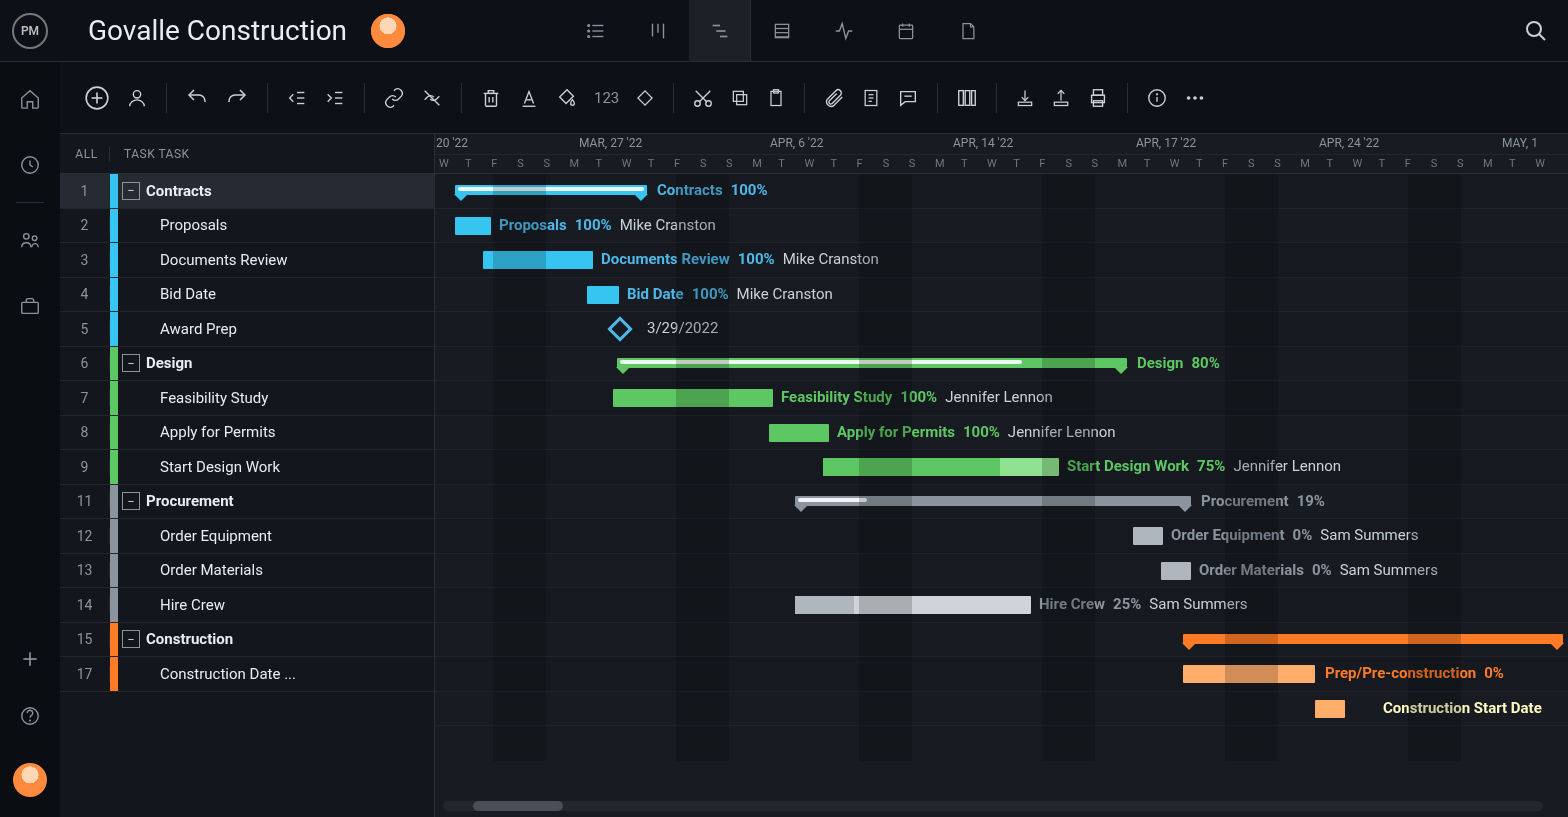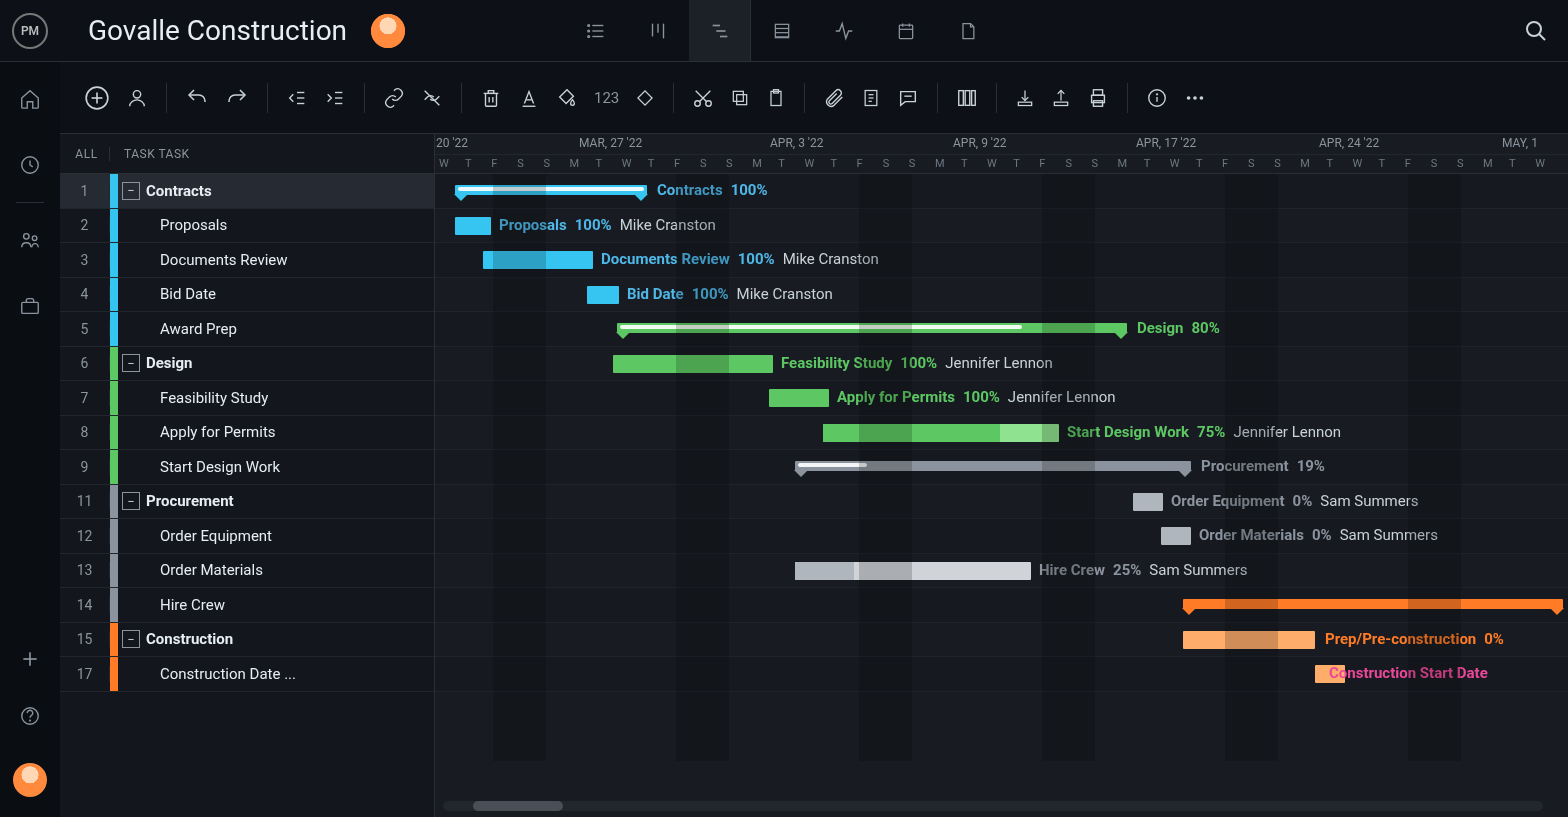--- a/index.html
+++ b/index.html
@@ -688,22 +688,22 @@
               </div>
             </div>
           </div>
       </div>
 
       <div class="gantt">
         <div class="gantt-header">
           <div class="gantt-week-labels" id="week-labels">
               <div class="wk-label" style="left: -10px;">?, 20 '22</div>
               <div class="wk-label" style="left: 144px;">MAR, 27 '22</div>
-              <div class="wk-label" style="left: 335px;">APR, 3 '22</div>
-              <div class="wk-label" style="left: 518px;">APR, 9 '22</div>
+              <div class="wk-label" style="left: 335px;">APR, 6 '22</div>
+              <div class="wk-label" style="left: 518px;">APR, 14 '22</div>
               <div class="wk-label" style="left: 701px;">APR, 17 '22</div>
               <div class="wk-label" style="left: 884px;">APR, 24 '22</div>
               <div class="wk-label" style="left: 1067px;">MAY, 1</div>
             </div>
           <div class="gantt-day-labels" id="day-labels">
               <div class="day-label" style="left: 4px;">W</div>
               <div class="day-label" style="left: 30.1px;">T</div>
               <div class="day-label" style="left: 56.2px;">F</div>
               <div class="day-label" style="left: 82.3px;">S</div>
               <div class="day-label" style="left: 108.4px;">S</div>
@@ -777,20 +777,26 @@
             </div>
             <div class="gantt-row">
               <div class="gbar" style="left: 152px; width: 32px; background: rgb(54, 197, 240);"></div>
               <div class="glabel" style="left: 192px; color: rgb(79, 184, 232);">
                 <span class="name">Bid Date</span>
                 <span class="pct">100%</span>
                 <span class="assignee">Mike Cranston</span>
               </div>
             </div>
             <div class="gantt-row">
+              <div class="milestone" style="left: 176px; border-color: rgb(79, 184, 232);"></div>
+              <div class="glabel" style="left: 212px; color: rgb(201, 209, 217);">
+                <span>3/29/2022</span>
+              </div>
+            </div>
+            <div class="gantt-row">
               <div class="gbar summary" style="left: 182px; width: 510px; background: rgb(93, 200, 99); position: absolute;">
                 <div class="gbar-inner-progress" style="width: 402px;"></div>
               </div>
               <div style="position: absolute; left: 181px; top: 20px; width: 0px; height: 0px; border-left: 7px solid transparent; border-right: 7px solid transparent; border-top: 7px solid rgb(93, 200, 99);"></div>
               <div style="position: absolute; left: 679px; top: 20px; width: 0px; height: 0px; border-left: 7px solid transparent; border-right: 7px solid transparent; border-top: 7px solid rgb(93, 200, 99);"></div>
               <div class="glabel" style="left: 702px; color: rgb(93, 200, 99);">
                 <span class="name">Design</span>
                 <span class="pct">80%</span>
               </div>
             </div>
@@ -870,21 +876,21 @@
             </div>
             <div class="gantt-row">
               <div class="gbar" style="left: 748px; width: 132px; background: rgb(255, 173, 107);"></div>
               <div class="glabel" style="left: 890px; color: rgb(255, 123, 38);">
                 <span class="name">Prep/Pre-construction</span>
                 <span class="pct">0%</span>
               </div>
             </div>
             <div class="gantt-row">
               <div class="gbar" style="left: 880px; width: 30px; background: rgb(255, 173, 107);"></div>
-              <div class="glabel" style="left: 894px; color: #ec4899; align-items: flex-end;">
+              <div class="glabel" style="left: 948px; color: #fef9c3; align-items: flex-end;">
                 <span class="name">Construction Start Date</span>
               </div>
             </div>
             <div class="weekend" style="left: 58px; width: 53px; height: 586.5px;"></div>
             <div class="weekend" style="left: 241px; width: 53px; height: 586.5px;"></div>
             <div class="weekend" style="left: 424px; width: 53px; height: 586.5px;"></div>
             <div class="weekend" style="left: 607px; width: 53px; height: 586.5px;"></div>
             <div class="weekend" style="left: 790px; width: 53px; height: 586.5px;"></div>
             <div class="weekend" style="left: 973px; width: 53px; height: 586.5px;"></div>
           </div>

